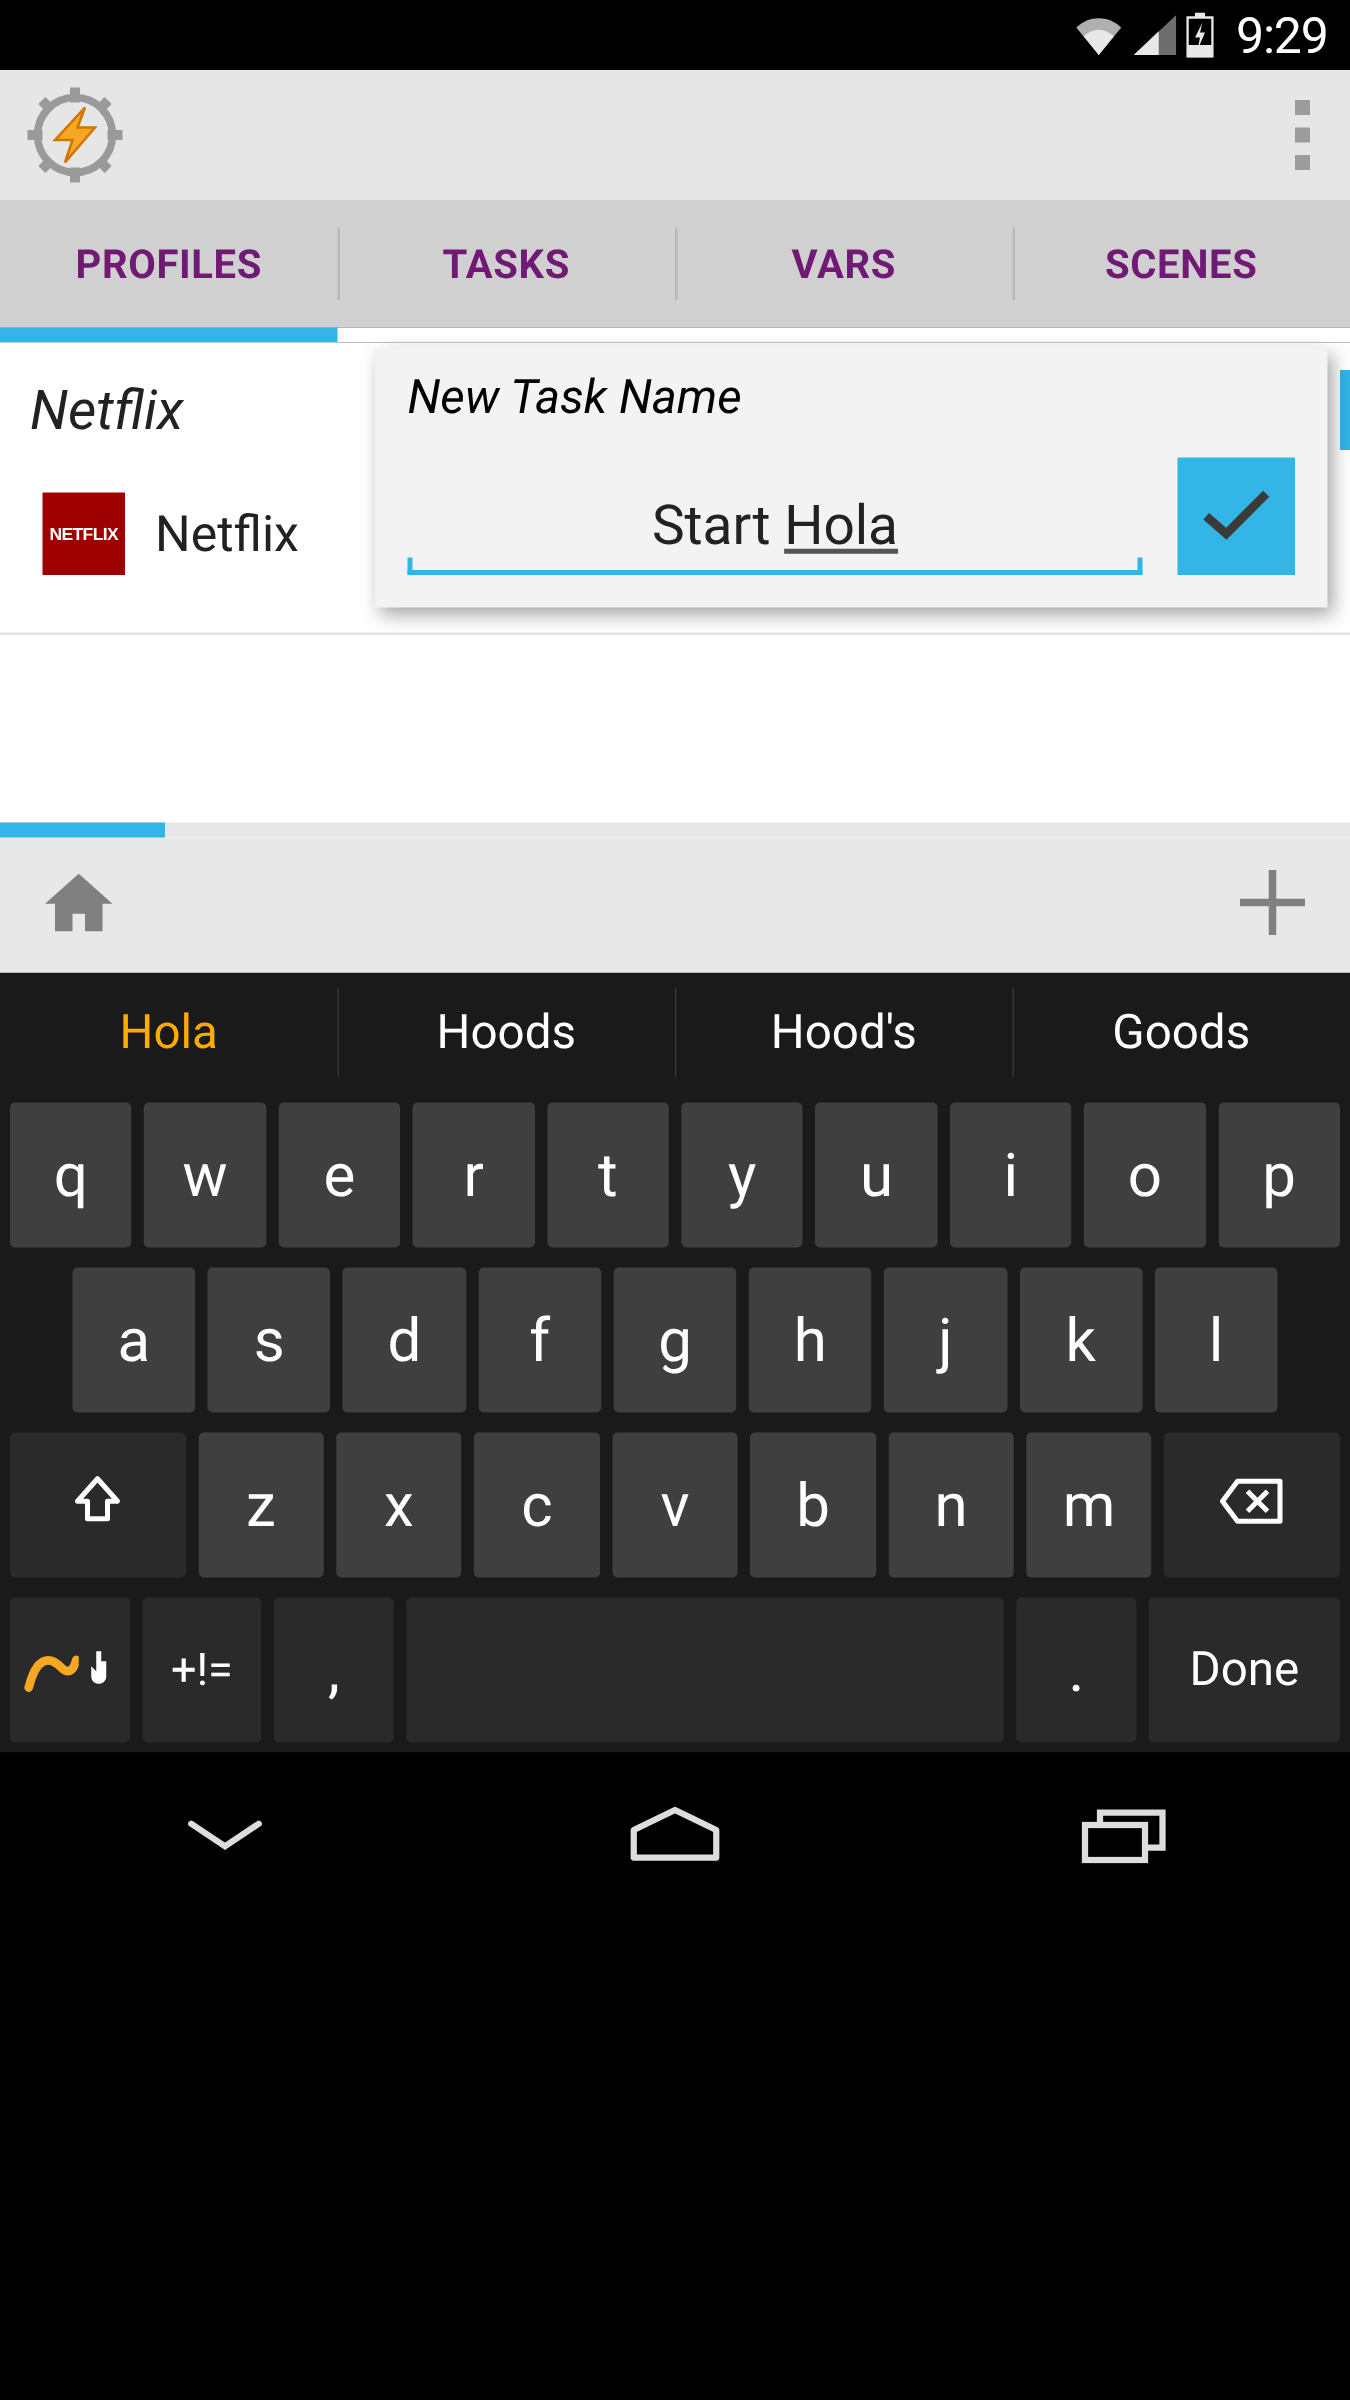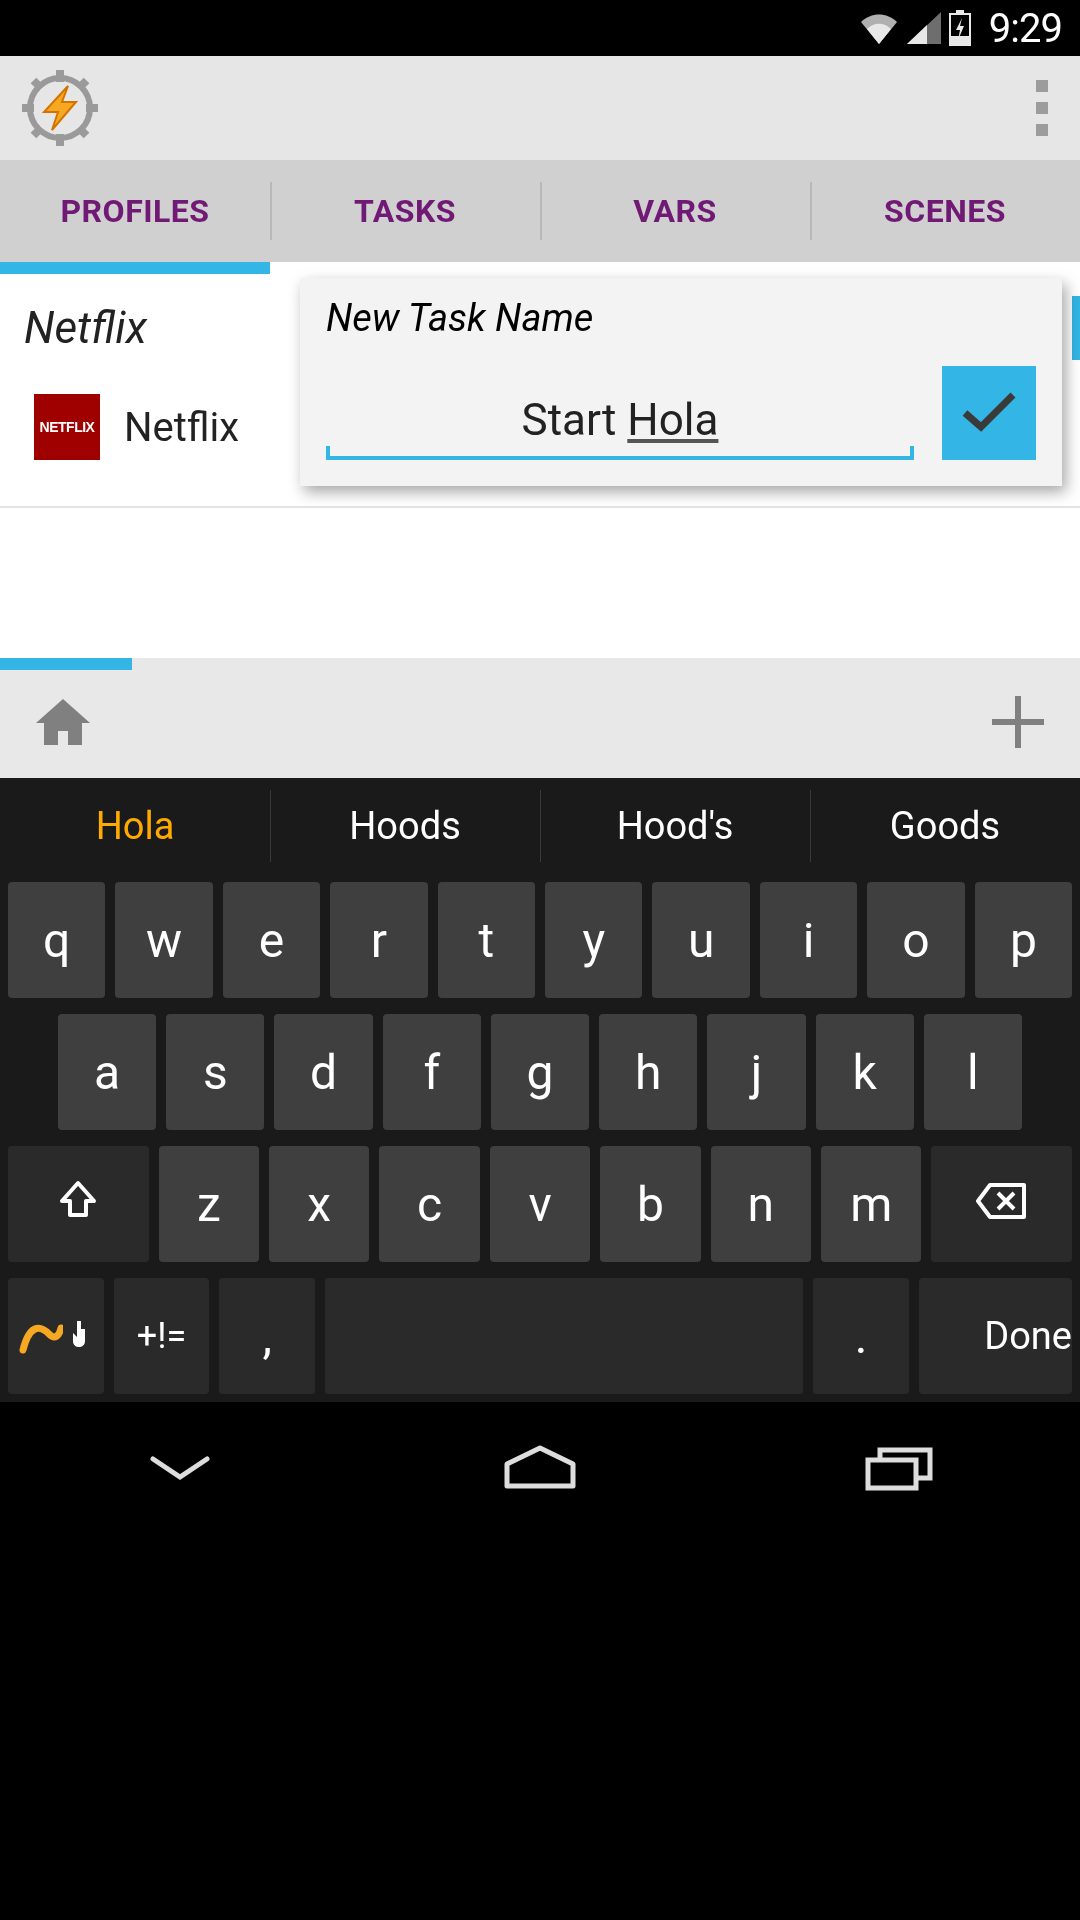--- a/index.html
+++ b/index.html
@@ -61,21 +61,21 @@
 .suggestions { display: flex; height: 96px; }
 .sugg { flex: 1; display: flex; align-items: center; justify-content: center; color: #fff; font-size: 38px; position: relative; }
 .sugg.primary { color: #ffaa00; }
 .sugg + .sugg::before { content: ""; position: absolute; left: 0; top: 12px; bottom: 12px; width: 1px; background: #3a3a3a; }
 
 .krow { display: flex; gap: 10px; padding: 8px 8px; }
 .krow.mid { padding-left: 58px; padding-right: 58px; }
 .key { flex: 1; height: 116px; background: #3f3f3f; color: #fff; font-size: 48px; display: flex; align-items: center; justify-content: center; border-radius: 4px; }
 .key.dark { background: #2a2a2a; }
 .key.space { flex: 5; }
-.key.done { flex: 1.6; font-size: 38px; justify-content: flex-end; }
+.key.done { flex: 1.6; font-size: 38px; }
 .key.shift, .key.bksp { flex: 1.4; }
 .swype-icon-wrap { display:flex; align-items:center; gap:2px; }
 
 
 .navbar { height: 130px; background: #000; display: flex; align-items: center; justify-content: space-around; }
 .nav-btn { width: 120px; height: 60px; display: flex; align-items: center; justify-content: center; }
 
 .underline-text { text-decoration: underline; text-decoration-color: #555; text-underline-offset: 4px; }
 </style>
 </head>

